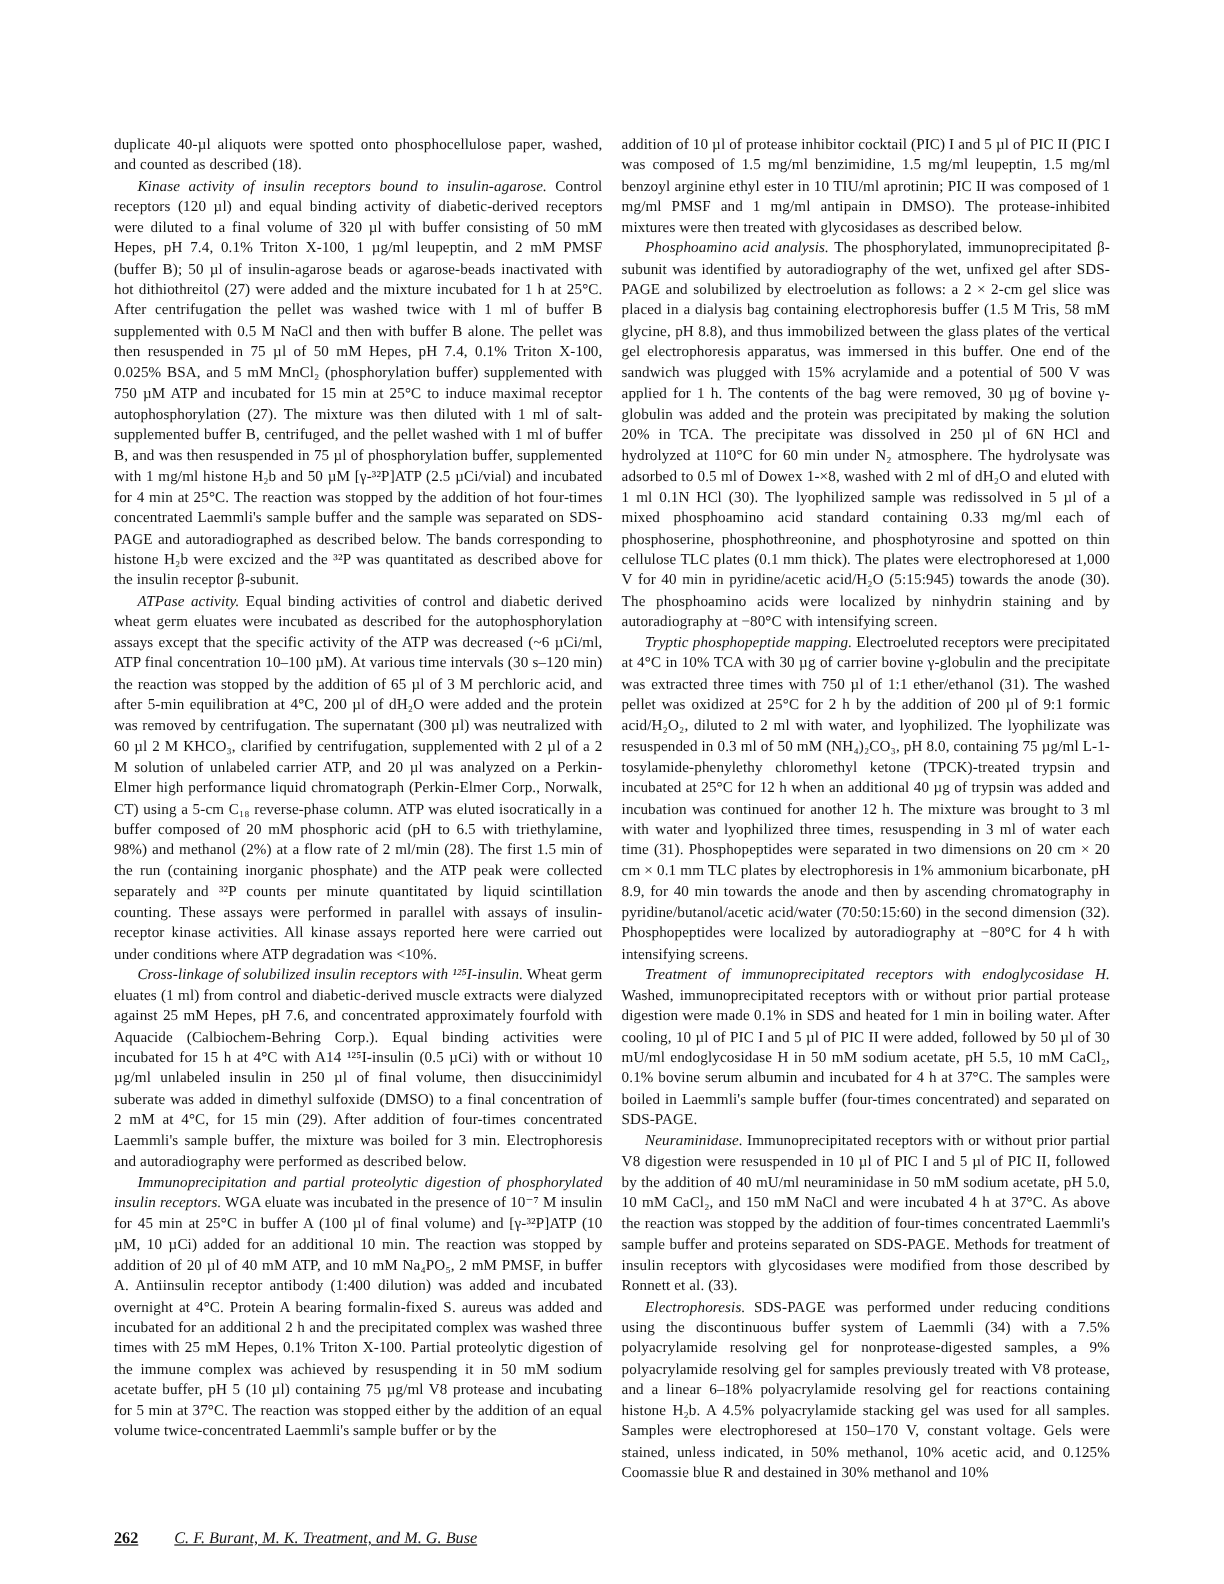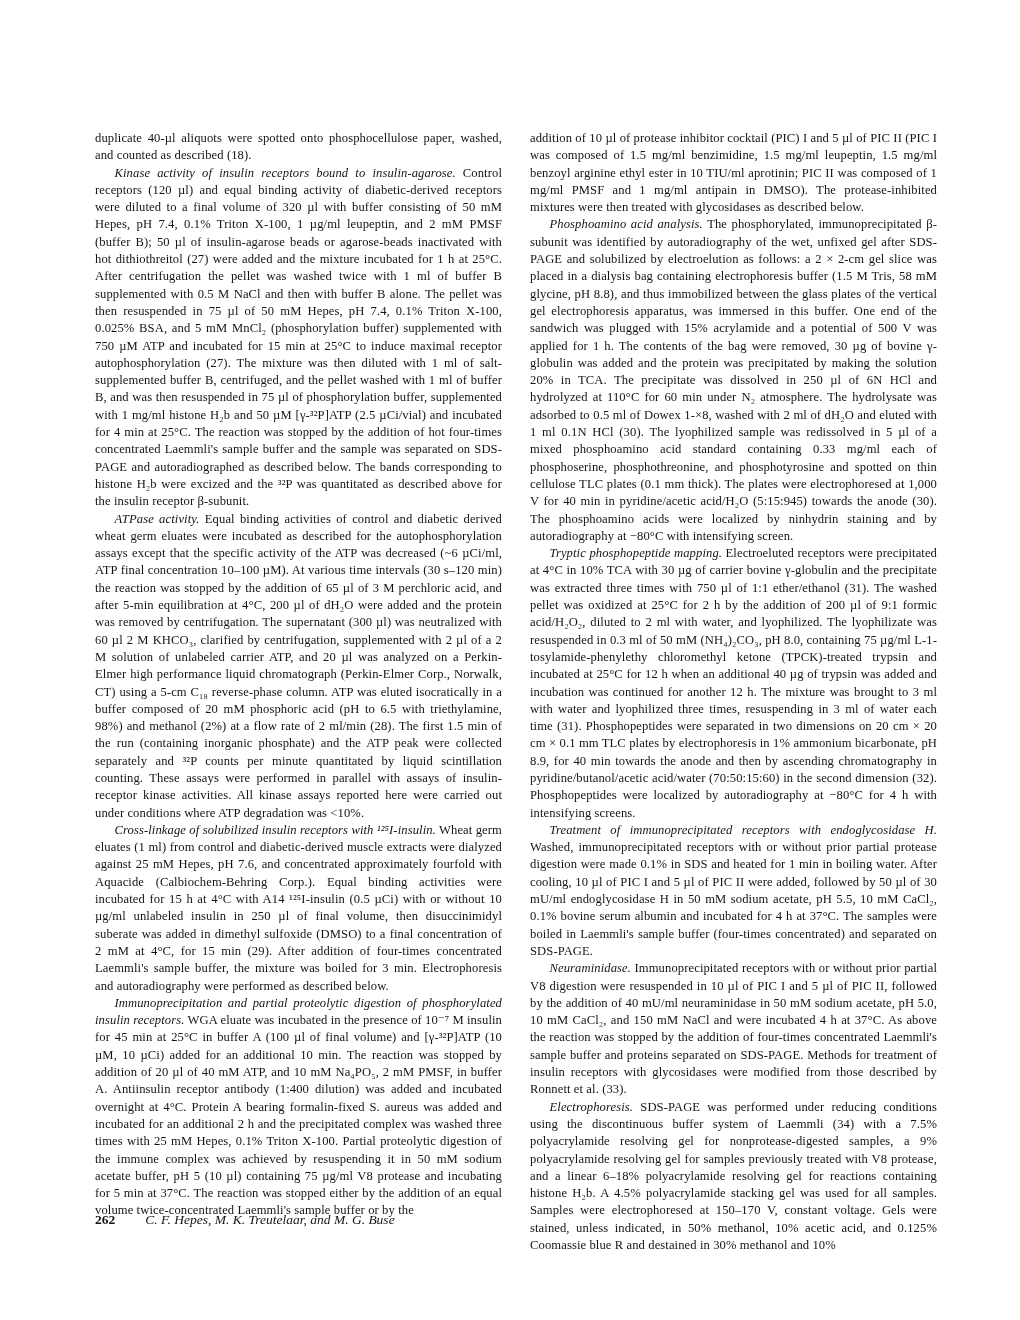--- a/index.html
+++ b/index.html
@@ -6,41 +6,42 @@
   body {
     width: 1020px; height: 1320px;
     background: #ffffff;
     position: relative;
     overflow: hidden;
     font-family: "Liberation Serif", "DejaVu Serif", serif;
     color: #141414;
   }
   .content {
     position: absolute;
-    top: 130px; left: 95px;
+    top: 112px; left: 95px;
     width: 842px;
     display: flex;
-    gap: 28px;
+    gap: 16px;
   }
   .col { width: 407px; }
   p.para {
     margin: 0;
     text-align: justify;
     font-size: 12.6px;
     line-height: 17.3px;
     letter-spacing: 0.1px;
   }
   p.indent { text-indent: 1.55em; }
   .lead { font-style: italic; margin-top: 18px; }
   .footer {
     position: absolute;
-    top: 1212px; left: 95px;
+    top: 1274px; left: 95px;
     display: flex;
     align-items: baseline;
     gap: 30px;
+    text-decoration: underline;
   }
   .page-num {
     font-weight: bold;
     font-size: 13.5px;
   }
   .authors {
     font-style: italic;
     font-size: 13.5px;
   }
 </style>
@@ -85,14 +86,14 @@
     </p>
     <p class="para indent">
       <span class="lead">Electrophoresis.</span><span> SDS-PAGE was performed under reducing conditions using the discontinuous buffer system of Laemmli (34) with a 7.5% polyacrylamide resolving gel for nonprotease-digested samples, a 9% polyacrylamide resolving gel for samples previously treated with V8 protease, and a linear 6–18% polyacrylamide resolving gel for reactions containing histone H₂b. A 4.5% polyacrylamide stacking gel was used for all samples. Samples were electrophoresed at 150–170 V, constant voltage. Gels were stained, unless indicated, in 50% methanol, 10% acetic acid, and 0.125% Coomassie blue R and destained in 30% methanol and 10%</span>
     </p>
   </div>
 
 </div>
 
 <div class="footer">
   <span class="page-num">262</span>
-  <span class="authors">C. F. Hepes, M. K. Treutelaar, and M. G. Buse</span>
+  <span class="authors">C. F. Burant, M. K. Treatment, and M. G. Buse</span>
 </div>
 
 </body></html>

